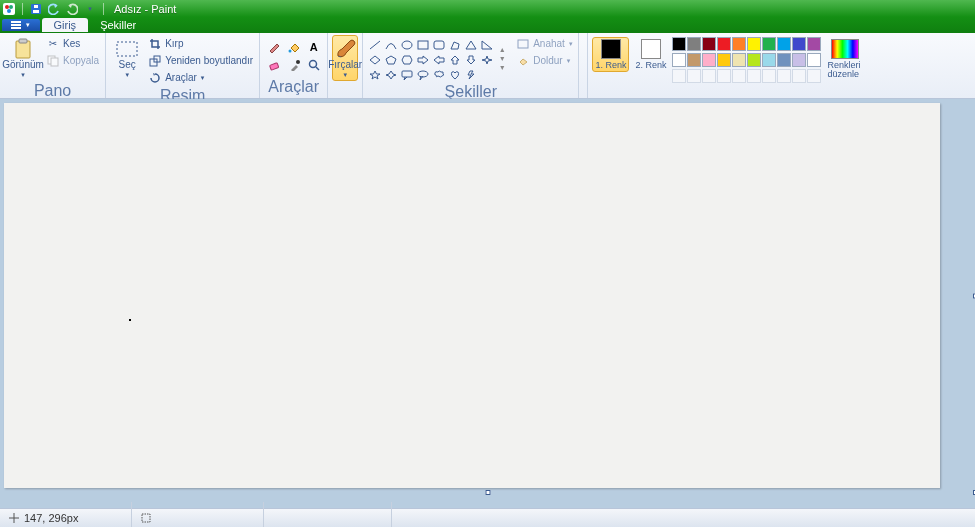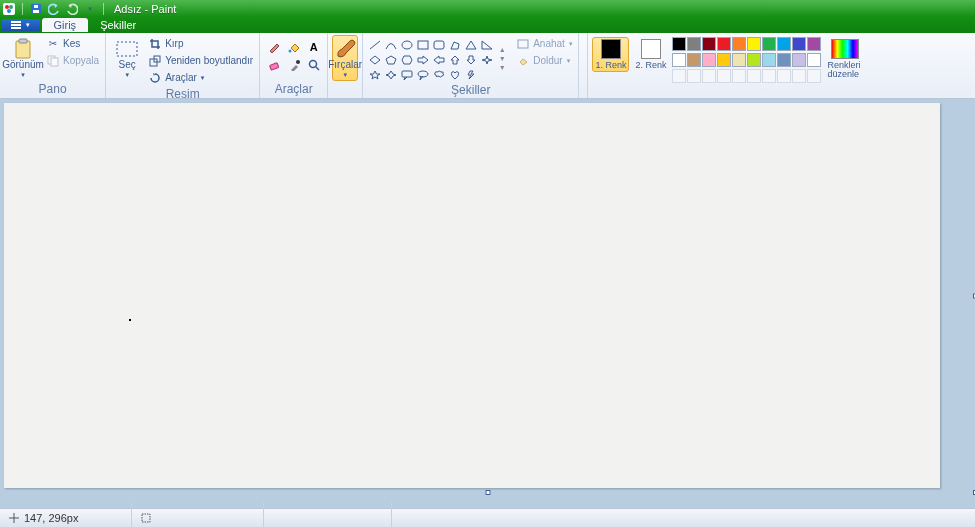--- a/index.html
+++ b/index.html
@@ -17,21 +17,21 @@
   .file-menu { background: linear-gradient(#2a6fd4,#1a4fa8); color: #fff; font-size: 10px; padding: 1px 10px 1px 8px; border-radius: 2px 2px 0 0; margin-right: 2px; display: flex; align-items: center; gap: 4px; }
   .file-menu .arrow { font-size: 7px; }
   .tab { font-size: 11px; color: #fff; padding: 1px 12px; border-radius: 3px 3px 0 0; cursor: default; }
   .tab.active { background: #f4f6fa; color: #3b5b8f; }
 
   
   .ribbon { height: 66px; background: linear-gradient(#f8fafd,#e9eef7); border-bottom: 1px solid #b8c5d9; display: flex; }
   .group { display: flex; flex-direction: column; justify-content: space-between; padding: 2px 4px 0 4px; }
   .group + .group { border-left: 1px solid #c9d4e4; }
   .group-body { display: flex; align-items: flex-start; gap: 2px; flex: 1; }
-  .group-label { font-size: 12px; color: #5e7aa7; text-align: center; padding: 1px 0 2px 0; }
+  .group-label { font-size: 16px; color: #5e7aa7; text-align: center; padding: 1px 0 2px 0; }
 
   .big-btn { display: flex; flex-direction: column; align-items: center; justify-content: flex-start; width: 38px; padding: 2px 1px; font-size: 10px; color: #3b5b8f; text-align: center; line-height: 1.05; border: 1px solid transparent; border-radius: 3px; }
   .big-btn .icon-lg { width: 24px; height: 22px; display: flex; align-items: center; justify-content: center; }
   .big-btn.selected { background: linear-gradient(#ffe9a6,#ffd56a); border: 1px solid #e0a830; }
   .big-btn .arrow-sm { font-size: 7px; color: #3b5b8f; }
 
   .small-row { display: flex; align-items: center; gap: 3px; font-size: 10px; color: #3b5b8f; height: 17px; padding: 0 2px; border-radius: 2px; }
   .small-row .icon-sm { width: 14px; height: 14px; display: inline-flex; align-items: center; justify-content: center; }
   .small-col { display: flex; flex-direction: column; }
   .arrow-xs { font-size: 7px; color: #3b5b8f; margin-left: 1px; }

